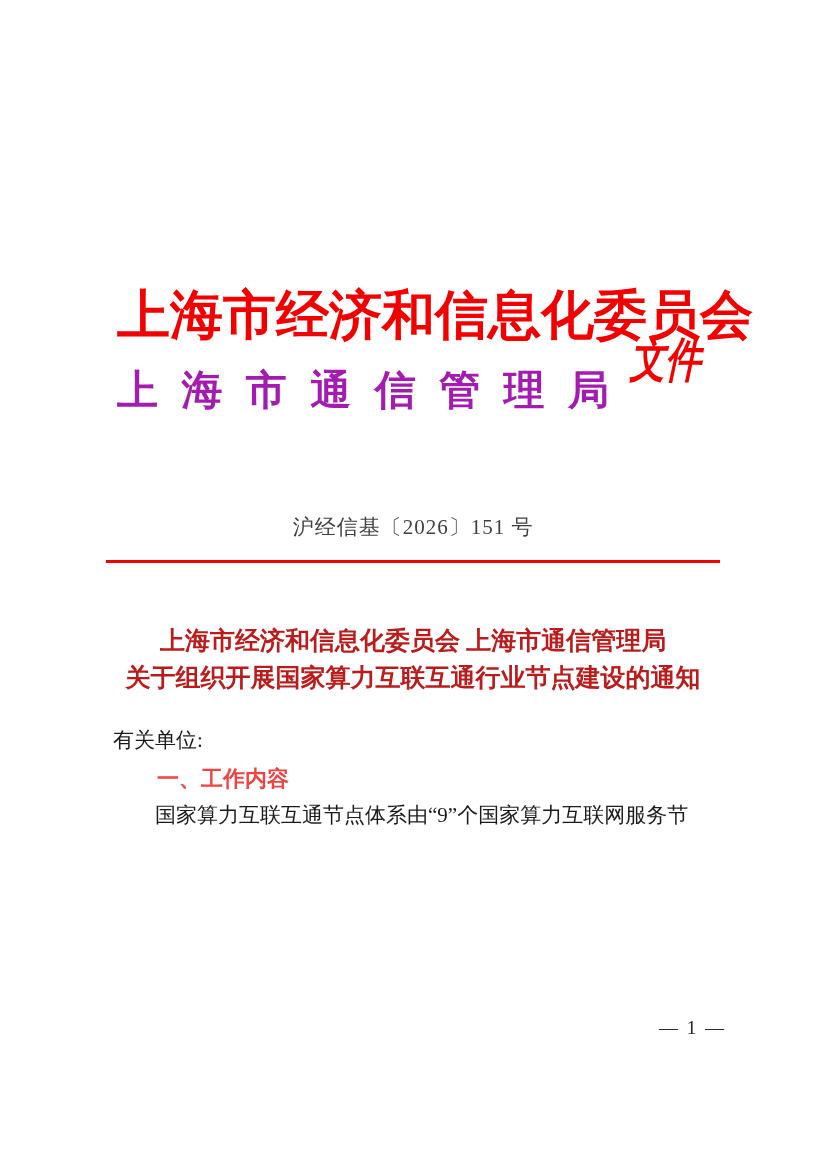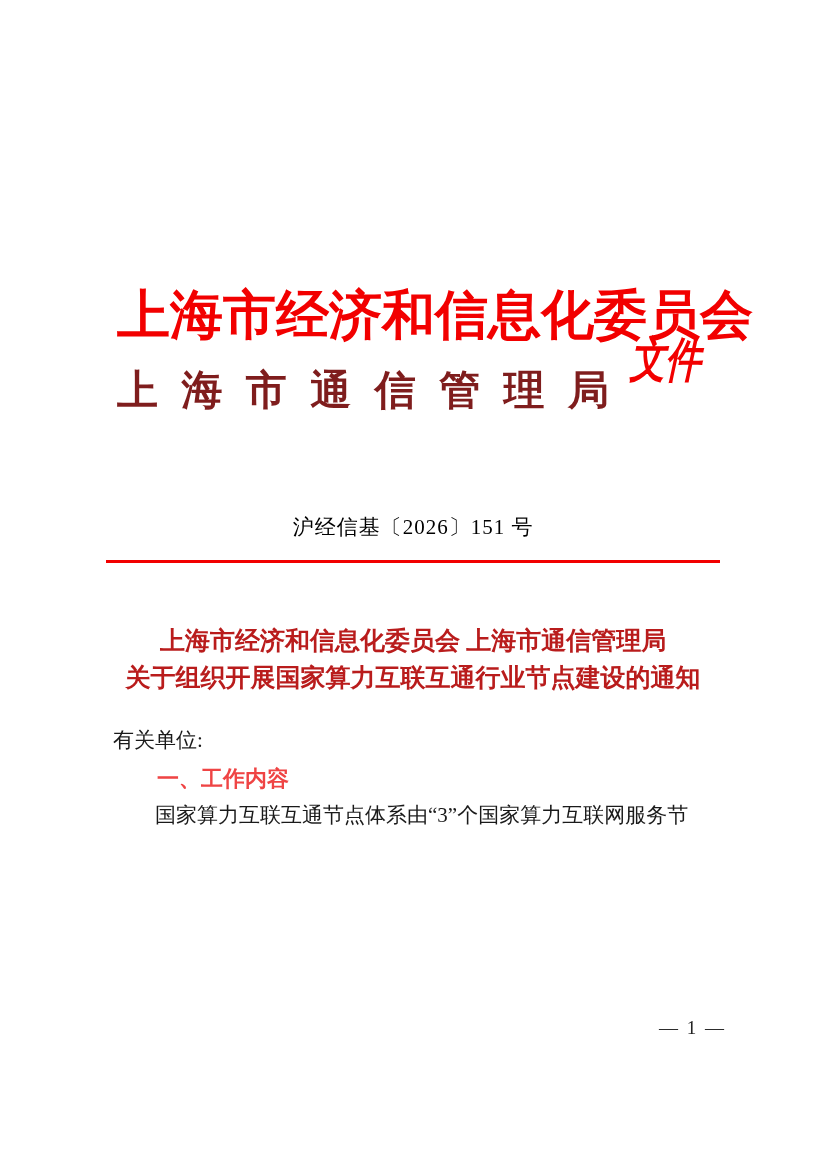--- a/index.html
+++ b/index.html
@@ -15,33 +15,33 @@
   .agency-block{
     position:absolute;left:117px;top:291px;width:492px;
   }
   .agency-line1{
     font-size:53px;line-height:48px;font-weight:700;
     color:#f20000;white-space:nowrap;letter-spacing:0px;
   }
   .agency-line2{
     margin-top:27px;
     font-size:41px;line-height:48px;font-weight:700;
-    color:#7f1d1d;
+    color:#a21caf;
     text-align:justify;text-align-last:justify;
   }
   .doc-type{
     position:absolute;left:633px;top:334px;
     font-size:48px;line-height:52px;font-weight:700;color:#f20000;
     transform:skewX(-12deg) scaleX(0.74);transform-origin:left center;
     white-space:nowrap;
   }
   
   .doc-number{
     position:absolute;left:0;top:515px;width:100%;
-    text-align:center;font-size:21px;line-height:24px;color:#000000;
+    text-align:center;font-size:21px;line-height:24px;color:#404040;
     letter-spacing:1px;
   }
   .red-line{
     position:absolute;left:106px;top:560px;width:614px;height:3px;
     background:#f20000;
   }
   
   .title-block{
     position:absolute;left:0;top:622px;width:100%;
     text-align:center;font-weight:700;font-size:25px;line-height:37px;
@@ -83,18 +83,18 @@
   <div class="red-line"></div>
 
   <div class="title-block">
     <div>上海市经济和信息化委员会 上海市通信管理局</div>
     <div>关于组织开展国家算力互联互通行业节点建设的通知</div>
   </div>
 
   <div class="body-block">
     <p>有关单位:</p>
     <p class="section-heading">一、工作内容</p>
-    <p class="para-indent">国家算力互联互通节点体系由“3”个国家算力互联网服务节</p>
+    <p class="para-indent">国家算力互联互通节点体系由“9”个国家算力互联网服务节</p>
   </div>
 
   <div class="page-number">— 1 —</div>
 
 </div>
 
 </body></html>

